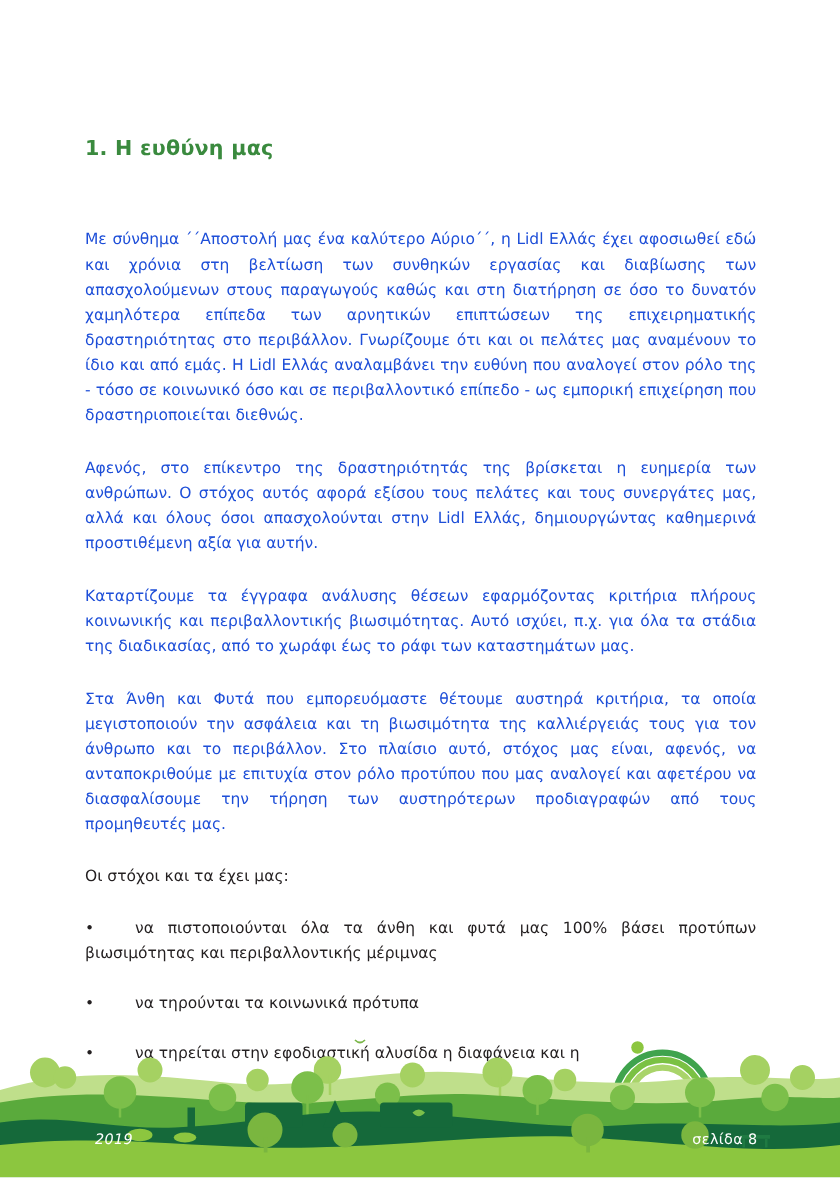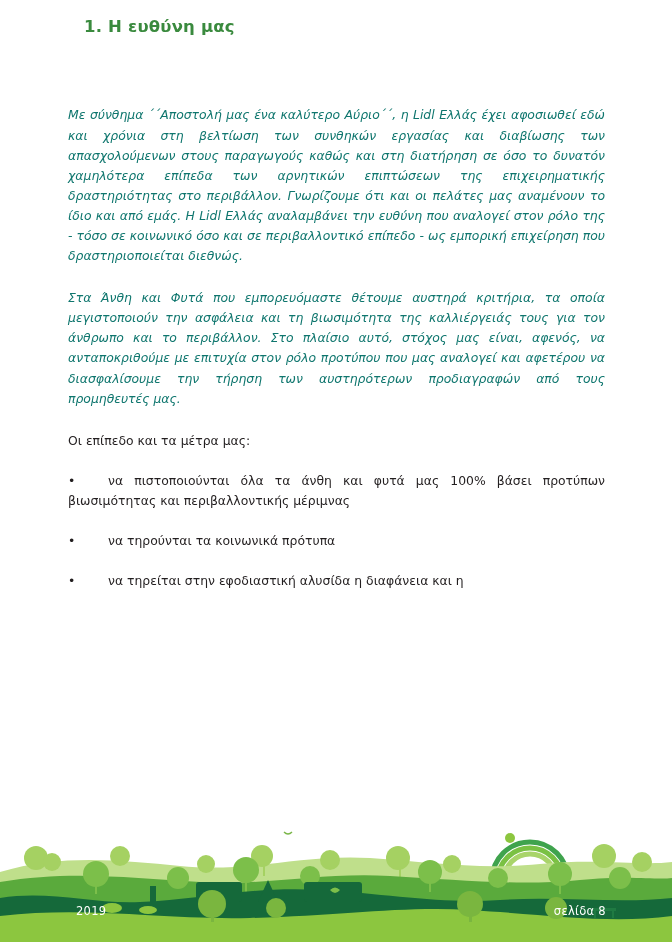--- a/index.html
+++ b/index.html
@@ -23,33 +23,33 @@
     position: absolute;
     left: 68px;
     top: 0;
     width: 537px;
   }
   .section-heading {
     color: #3a8a3e;
     font-size: 16.5px;
     font-weight: bold;
     letter-spacing: 0.2px;
-    margin: 16px;
+    margin: 0;
+    padding-top: 108px;
     padding-bottom: 0;
     line-height: 1.3;
   }
   .body-copy {
     margin: 0;
     padding-top: 22px;
     font-size: 12.4px;
     line-height: 1.62;
-    color: #0f766e;
+    color: #1d4ed8;
     text-align: justify;
     text-justify: inter-word;
-    font-style: italic;
   }
   .body-copy.first {
     padding-top: 52px;
   }
   .list-lead {
     margin: 0;
     padding-top: 22px;
     font-size: 12.4px;
     line-height: 1.62;
     color: #231f20;
@@ -95,40 +95,42 @@
   }
   .footer-year,
   .footer-page {
     position: absolute;
     bottom: 25px;
     color: #ffffff;
     font-size: 11.5px;
     line-height: 1;
     letter-spacing: 0.3px;
   }
-  .footer-year { left: 76px; }
+  .footer-year { left: 76px; font-style: italic; }
   .footer-page { right: 66px; }
 </style>
 </head>
 <body>
 
 <div class="page">
 
   <div class="content">
 
     <h1 class="section-heading">1. Η ευθύνη μας</h1>
 
     <p class="body-copy first">Με σύνθημα ΄΄Αποστολή μας ένα καλύτερο Αύριο΄΄, η Lidl Ελλάς έχει αφοσιωθεί εδώ και χρόνια στη βελτίωση των συνθηκών εργασίας και διαβίωσης των απασχολούμενων στους παραγωγούς καθώς και στη διατήρηση σε όσο το δυνατόν χαμηλότερα επίπεδα των αρνητικών επιπτώσεων της επιχειρηματικής δραστηριότητας στο περιβάλλον. Γνωρίζουμε ότι και οι πελάτες μας αναμένουν το ίδιο και από εμάς. Η Lidl Ελλάς αναλαμβάνει την ευθύνη που αναλογεί στον ρόλο της - τόσο σε κοινωνικό όσο και σε περιβαλλοντικό επίπεδο - ως εμπορική επιχείρηση που δραστηριοποιείται διεθνώς.</p>
 
-
-
+    <p class="body-copy">Αφενός, στο επίκεντρο της δραστηριότητάς της βρίσκεται η ευημερία των ανθρώπων. Ο στόχος αυτός αφορά εξίσου τους πελάτες και τους συνεργάτες μας, αλλά και όλους όσοι απασχολούνται στην Lidl Ελλάς, δημιουργώντας καθημερινά προστιθέμενη αξία για αυτήν.</p>
+
+
+    <p class="body-copy">Καταρτίζουμε τα έγγραφα ανάλυσης θέσεων εφαρμόζοντας κριτήρια πλήρους κοινωνικής και περιβαλλοντικής βιωσιμότητας. Αυτό ισχύει, π.χ. για όλα τα στάδια της διαδικασίας, από το χωράφι έως το ράφι των καταστημάτων μας.</p>
 
     <p class="body-copy">Στα Άνθη και Φυτά που εμπορευόμαστε θέτουμε αυστηρά κριτήρια, τα οποία μεγιστοποιούν την ασφάλεια και τη βιωσιμότητα της καλλιέργειάς τους για τον άνθρωπο και το περιβάλλον. Στο πλαίσιο αυτό, στόχος μας είναι, αφενός, να ανταποκριθούμε με επιτυχία στον ρόλο προτύπου που μας αναλογεί και αφετέρου να διασφαλίσουμε την τήρηση των αυστηρότερων προδιαγραφών από τους προμηθευτές μας.</p>
 
-    <p class="list-lead">Οι επίπεδο και τα μέτρα μας:</p>
+    <p class="list-lead">Οι στόχοι και τα έχει μας:</p>
 
     <ul class="goals">
       <li><span class="bullet"></span><span>να πιστοποιούνται όλα τα άνθη και φυτά μας 100% βάσει προτύπων βιωσιμότητας και περιβαλλοντικής μέριμνας</span></li>
       <li><span class="bullet"></span><span>να τηρούνται τα κοινωνικά πρότυπα</span></li>
       <li><span class="bullet"></span><span>να τηρείται στην εφοδιαστική αλυσίδα η διαφάνεια και η</span></li>
     </ul>
 
   </div>
 
   <div class="footer-art">

